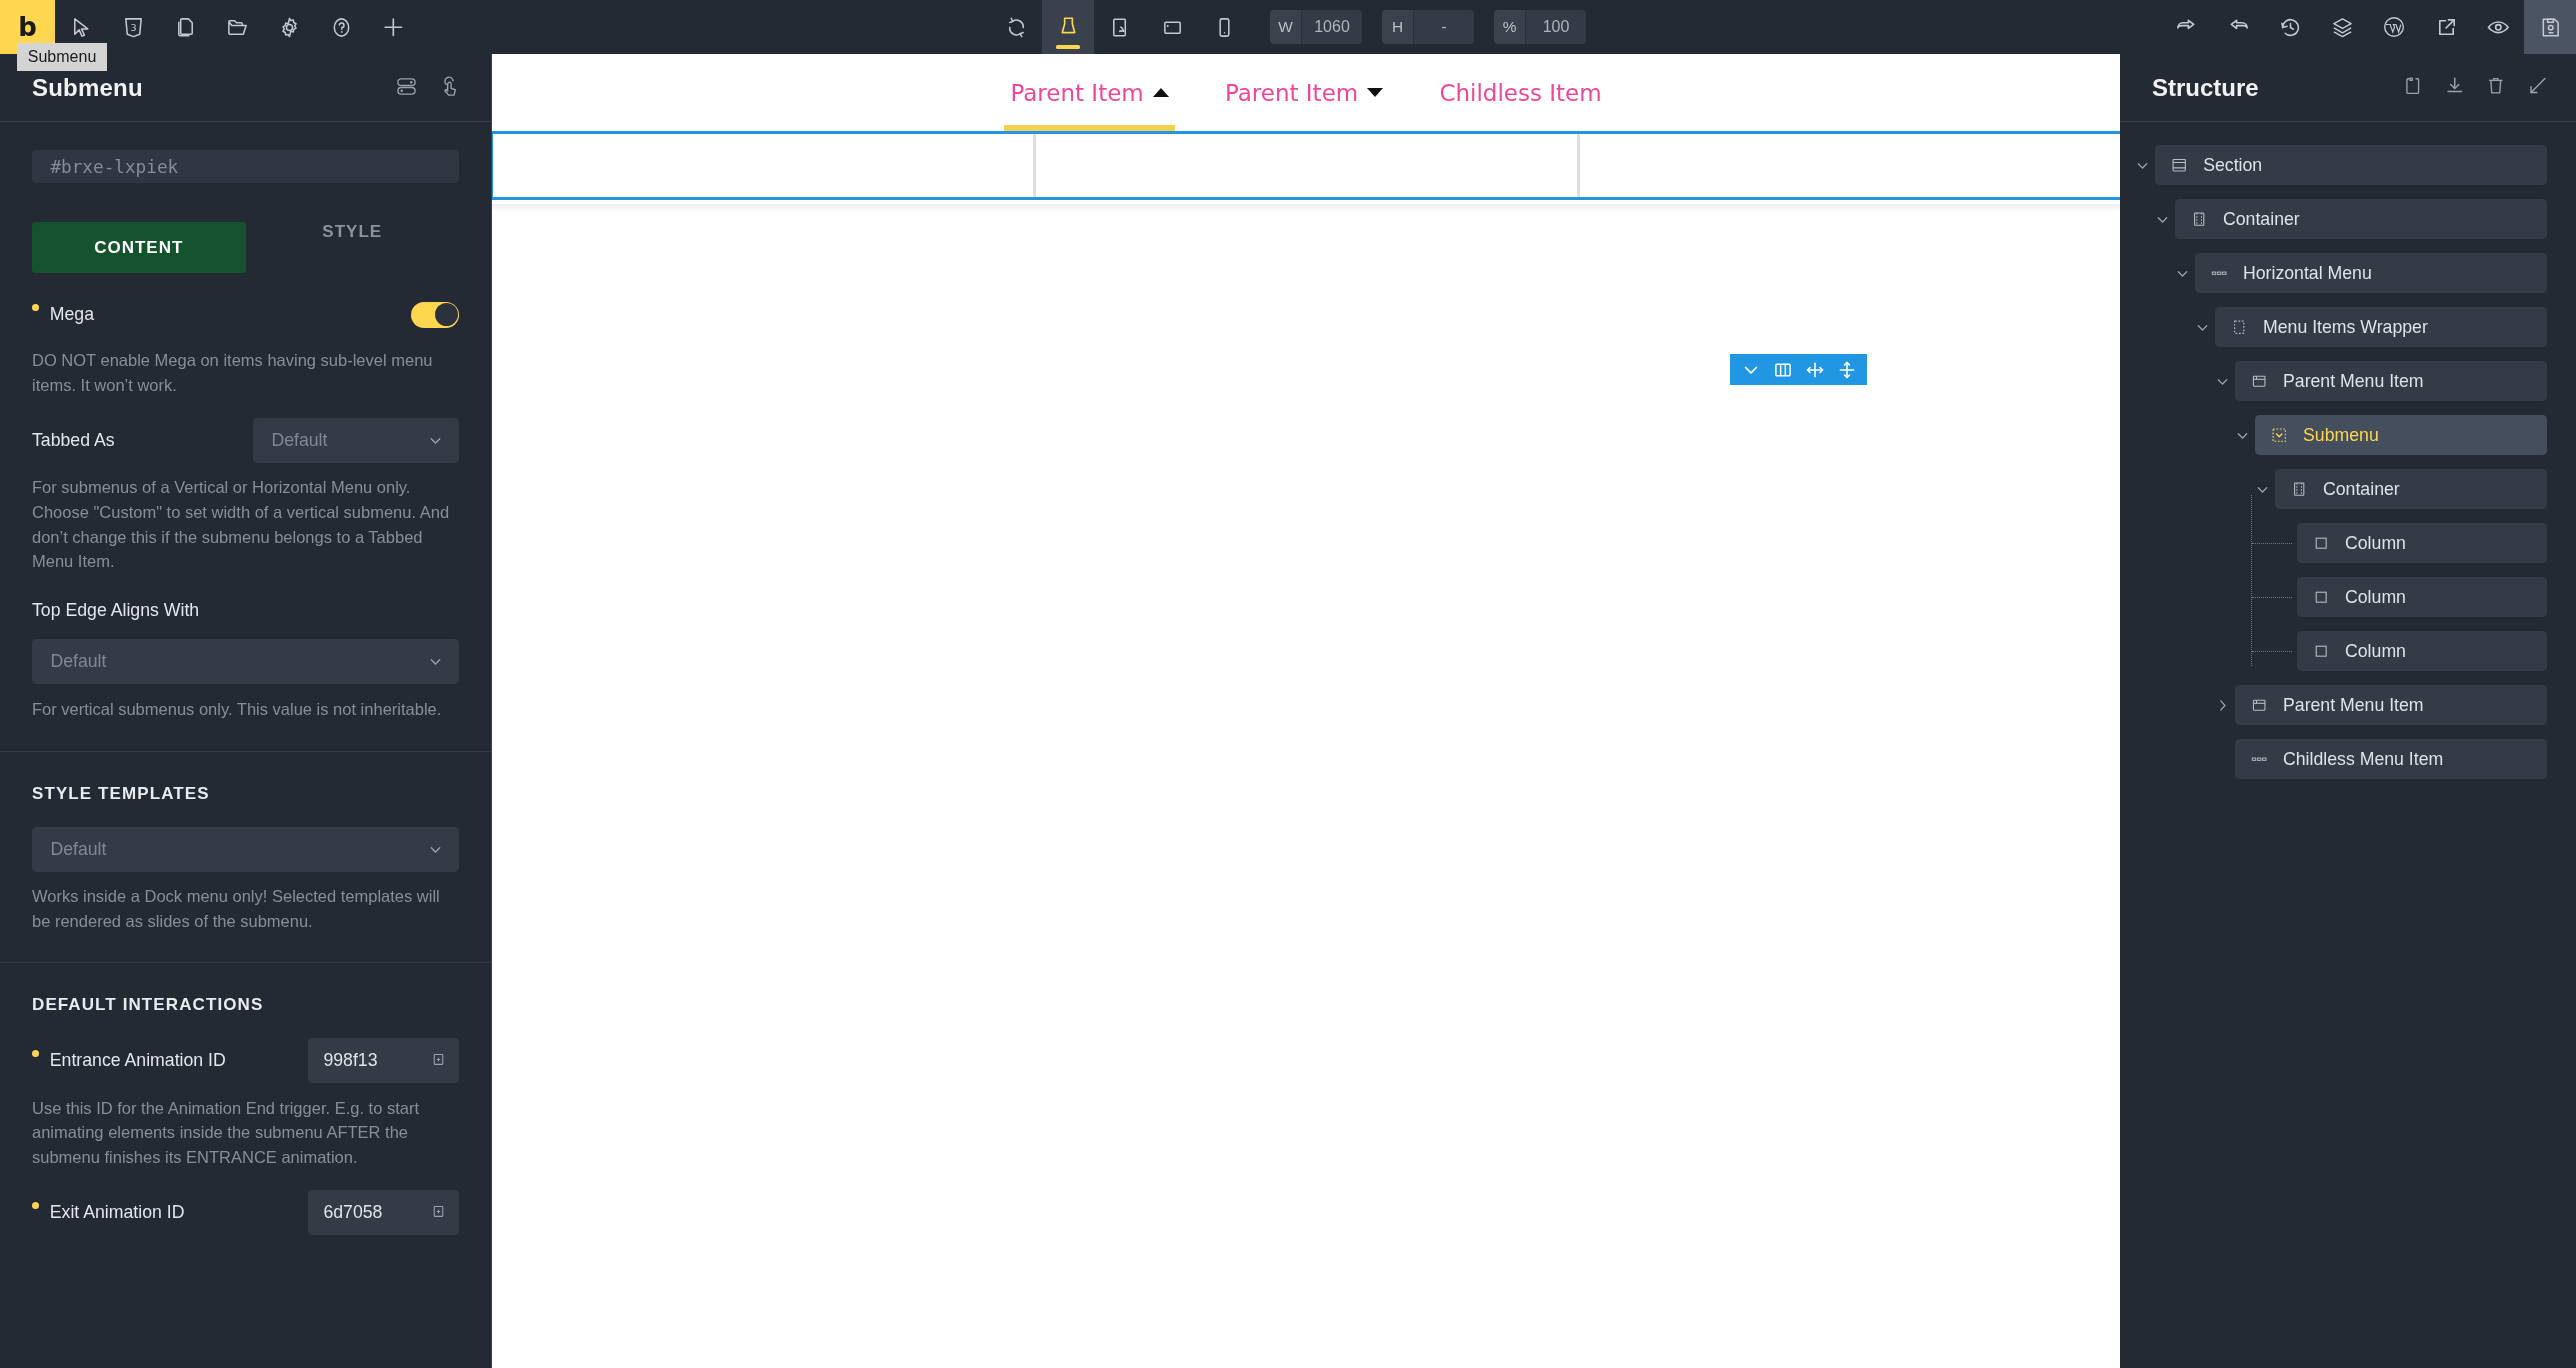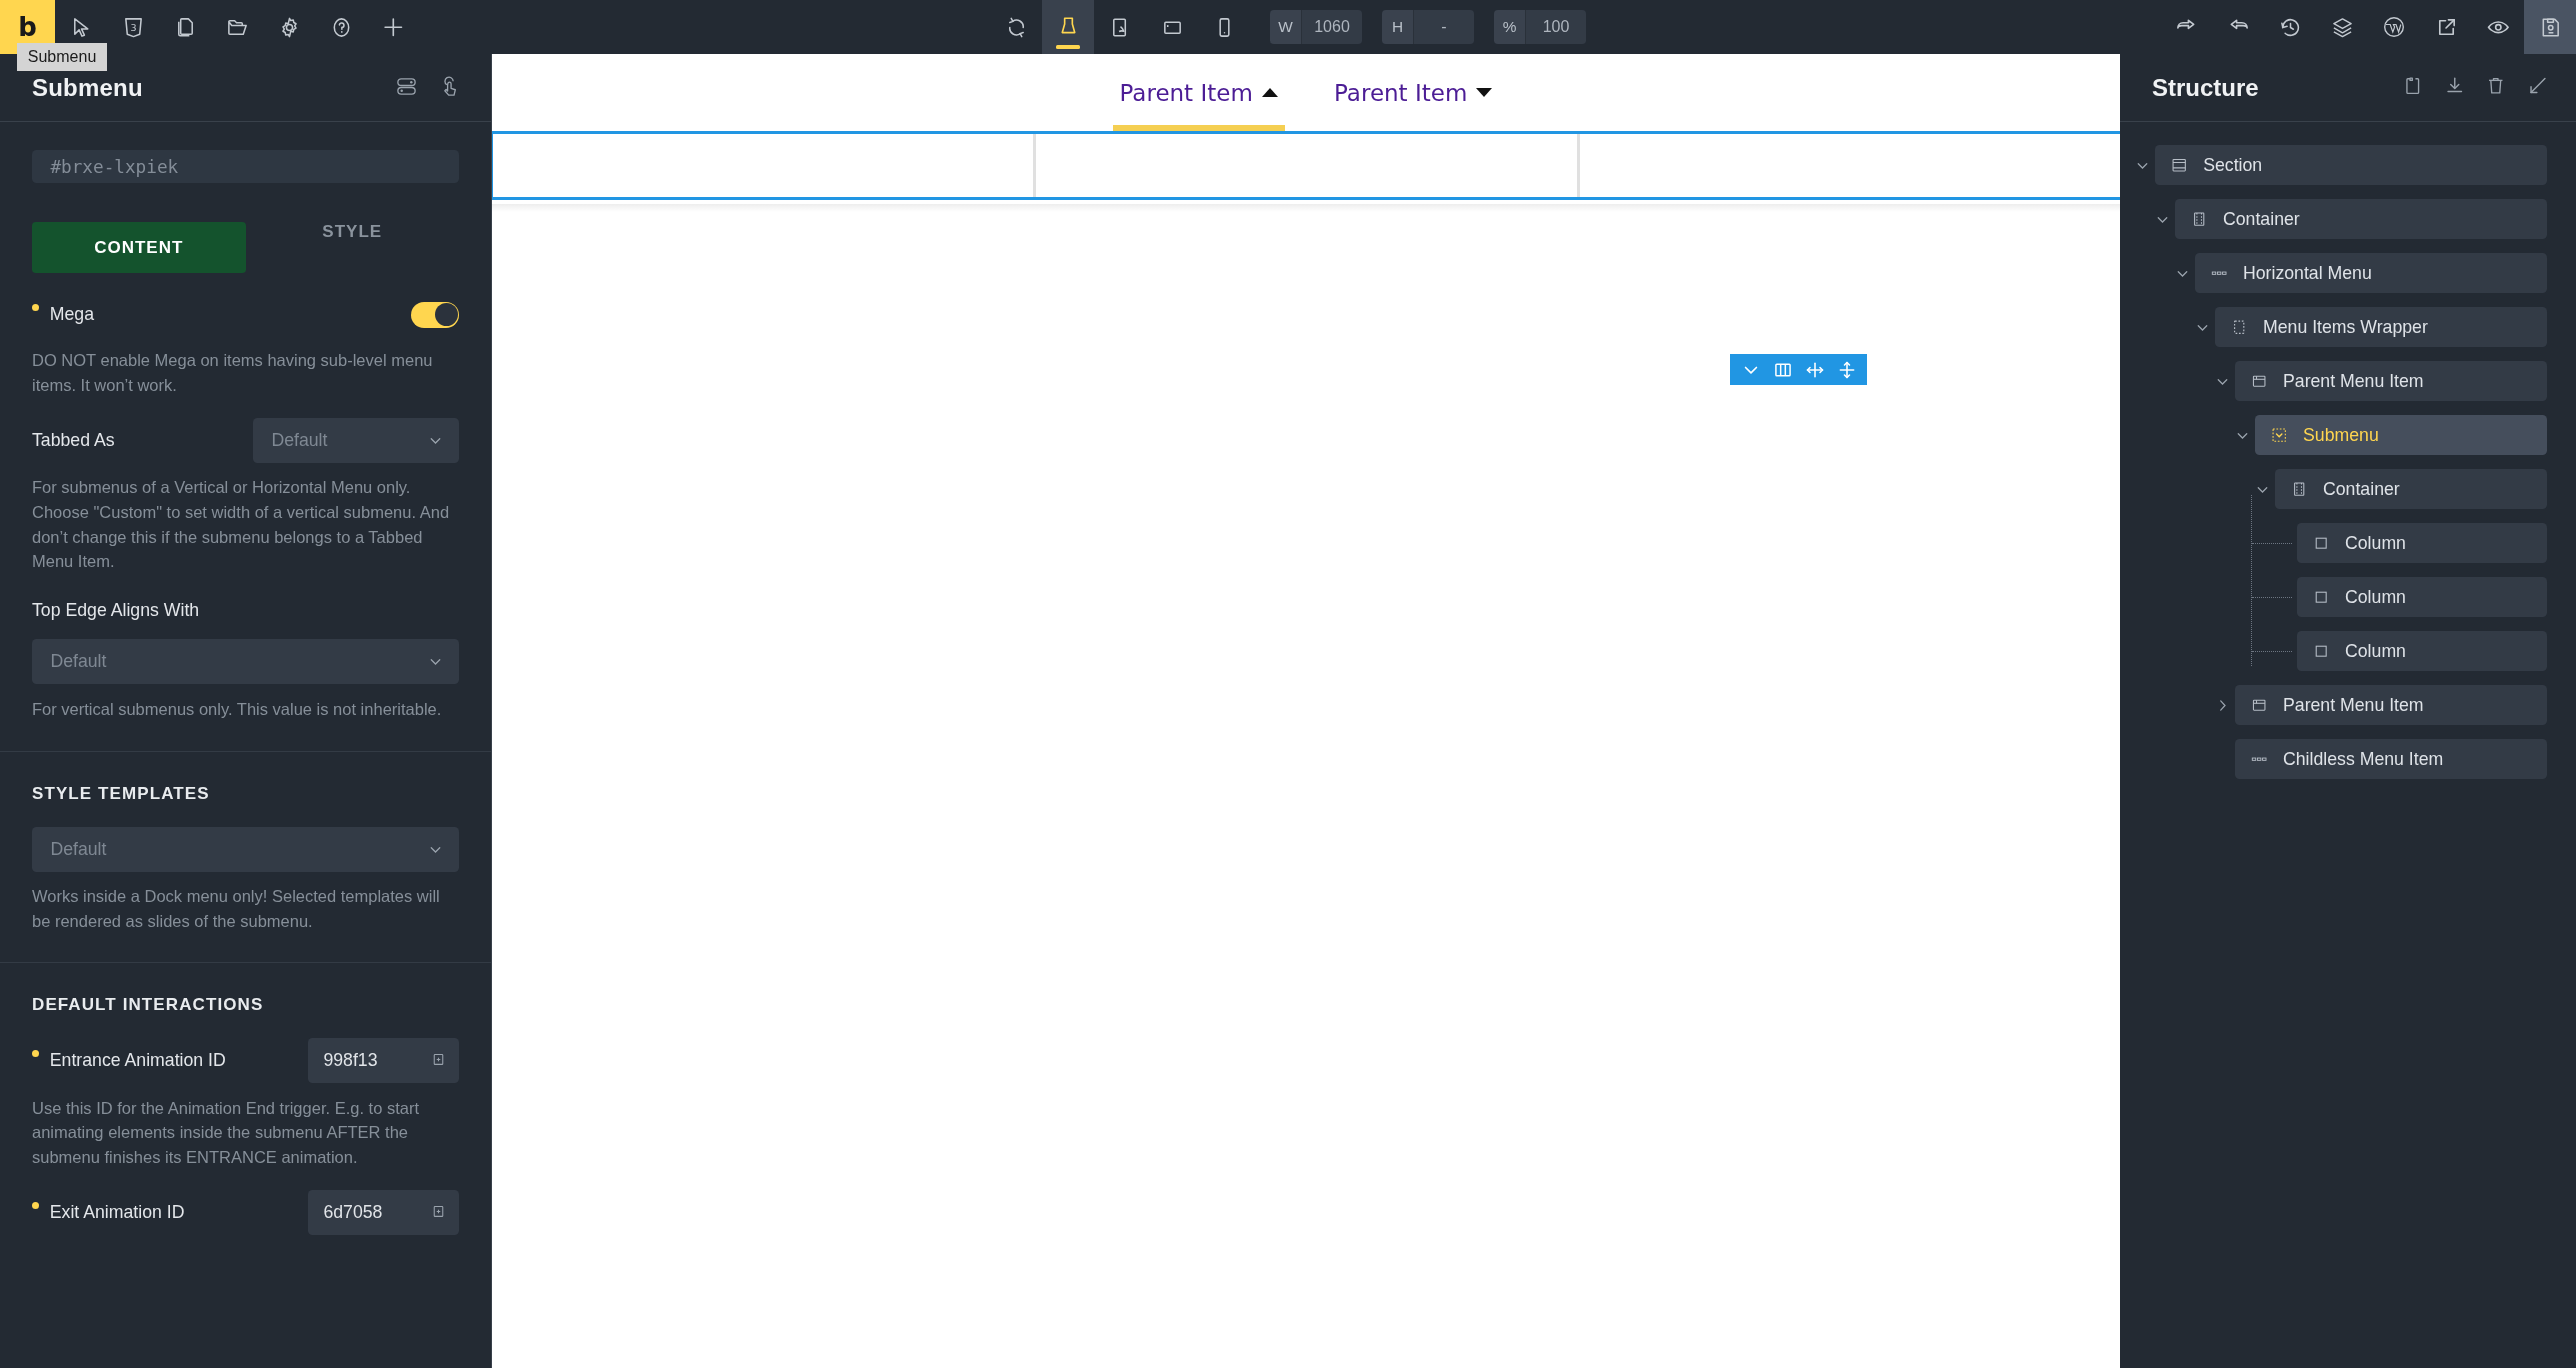--- a/index.html
+++ b/index.html
@@ -148,21 +148,21 @@
 
   
   .canvas {
     flex: 1; background: #ffffff; position: relative; overflow: hidden;
   }
   .menu-bar {
     height: 77px; display: flex; align-items: center; justify-content: center;
     gap: 0px; background: #ffffff;
   }
   .menu-item {
-    font-size: 23px; color: #4c1d95; padding: 0 28px;
+    font-size: 23px; color: #ec4899; padding: 0 28px;
     display: flex; align-items: center; gap: 9.2px; cursor: pointer;
     font-family: "DejaVu Sans", sans-serif;
     position: relative; height: 77px;
   }
   .menu-item.act::after {
     content: ""; position: absolute; left: 21.5px; right: 21.5px; bottom: 0;
     height: 6.1px; background: #f5cf52;
   }
   .caret-up, .caret-dn {
     width: 0; height: 0; border-left: 8.4px solid transparent; border-right: 8.4px solid transparent;
@@ -507,20 +507,23 @@
     <div class="canvas">
       <div class="menu-bar">
         <div class="menu-item act">
           <span>Parent Item</span>
           <span class="caret-up"></span>
         </div>
         <div class="menu-item">
           <span>Parent Item</span>
           <span class="caret-dn"></span>
         </div>
+        <div class="menu-item">
+          <span>Childless Item</span>
+        </div>
       </div>
 
       <div class="mega-left-edge"></div>
       <div class="mega-right-edge"></div>
       <div class="mega">
         <div class="mega-col"></div>
         <div class="mega-col"></div>
         <div class="mega-col"></div>
       </div>
       <div class="canvas-shadow"></div>

